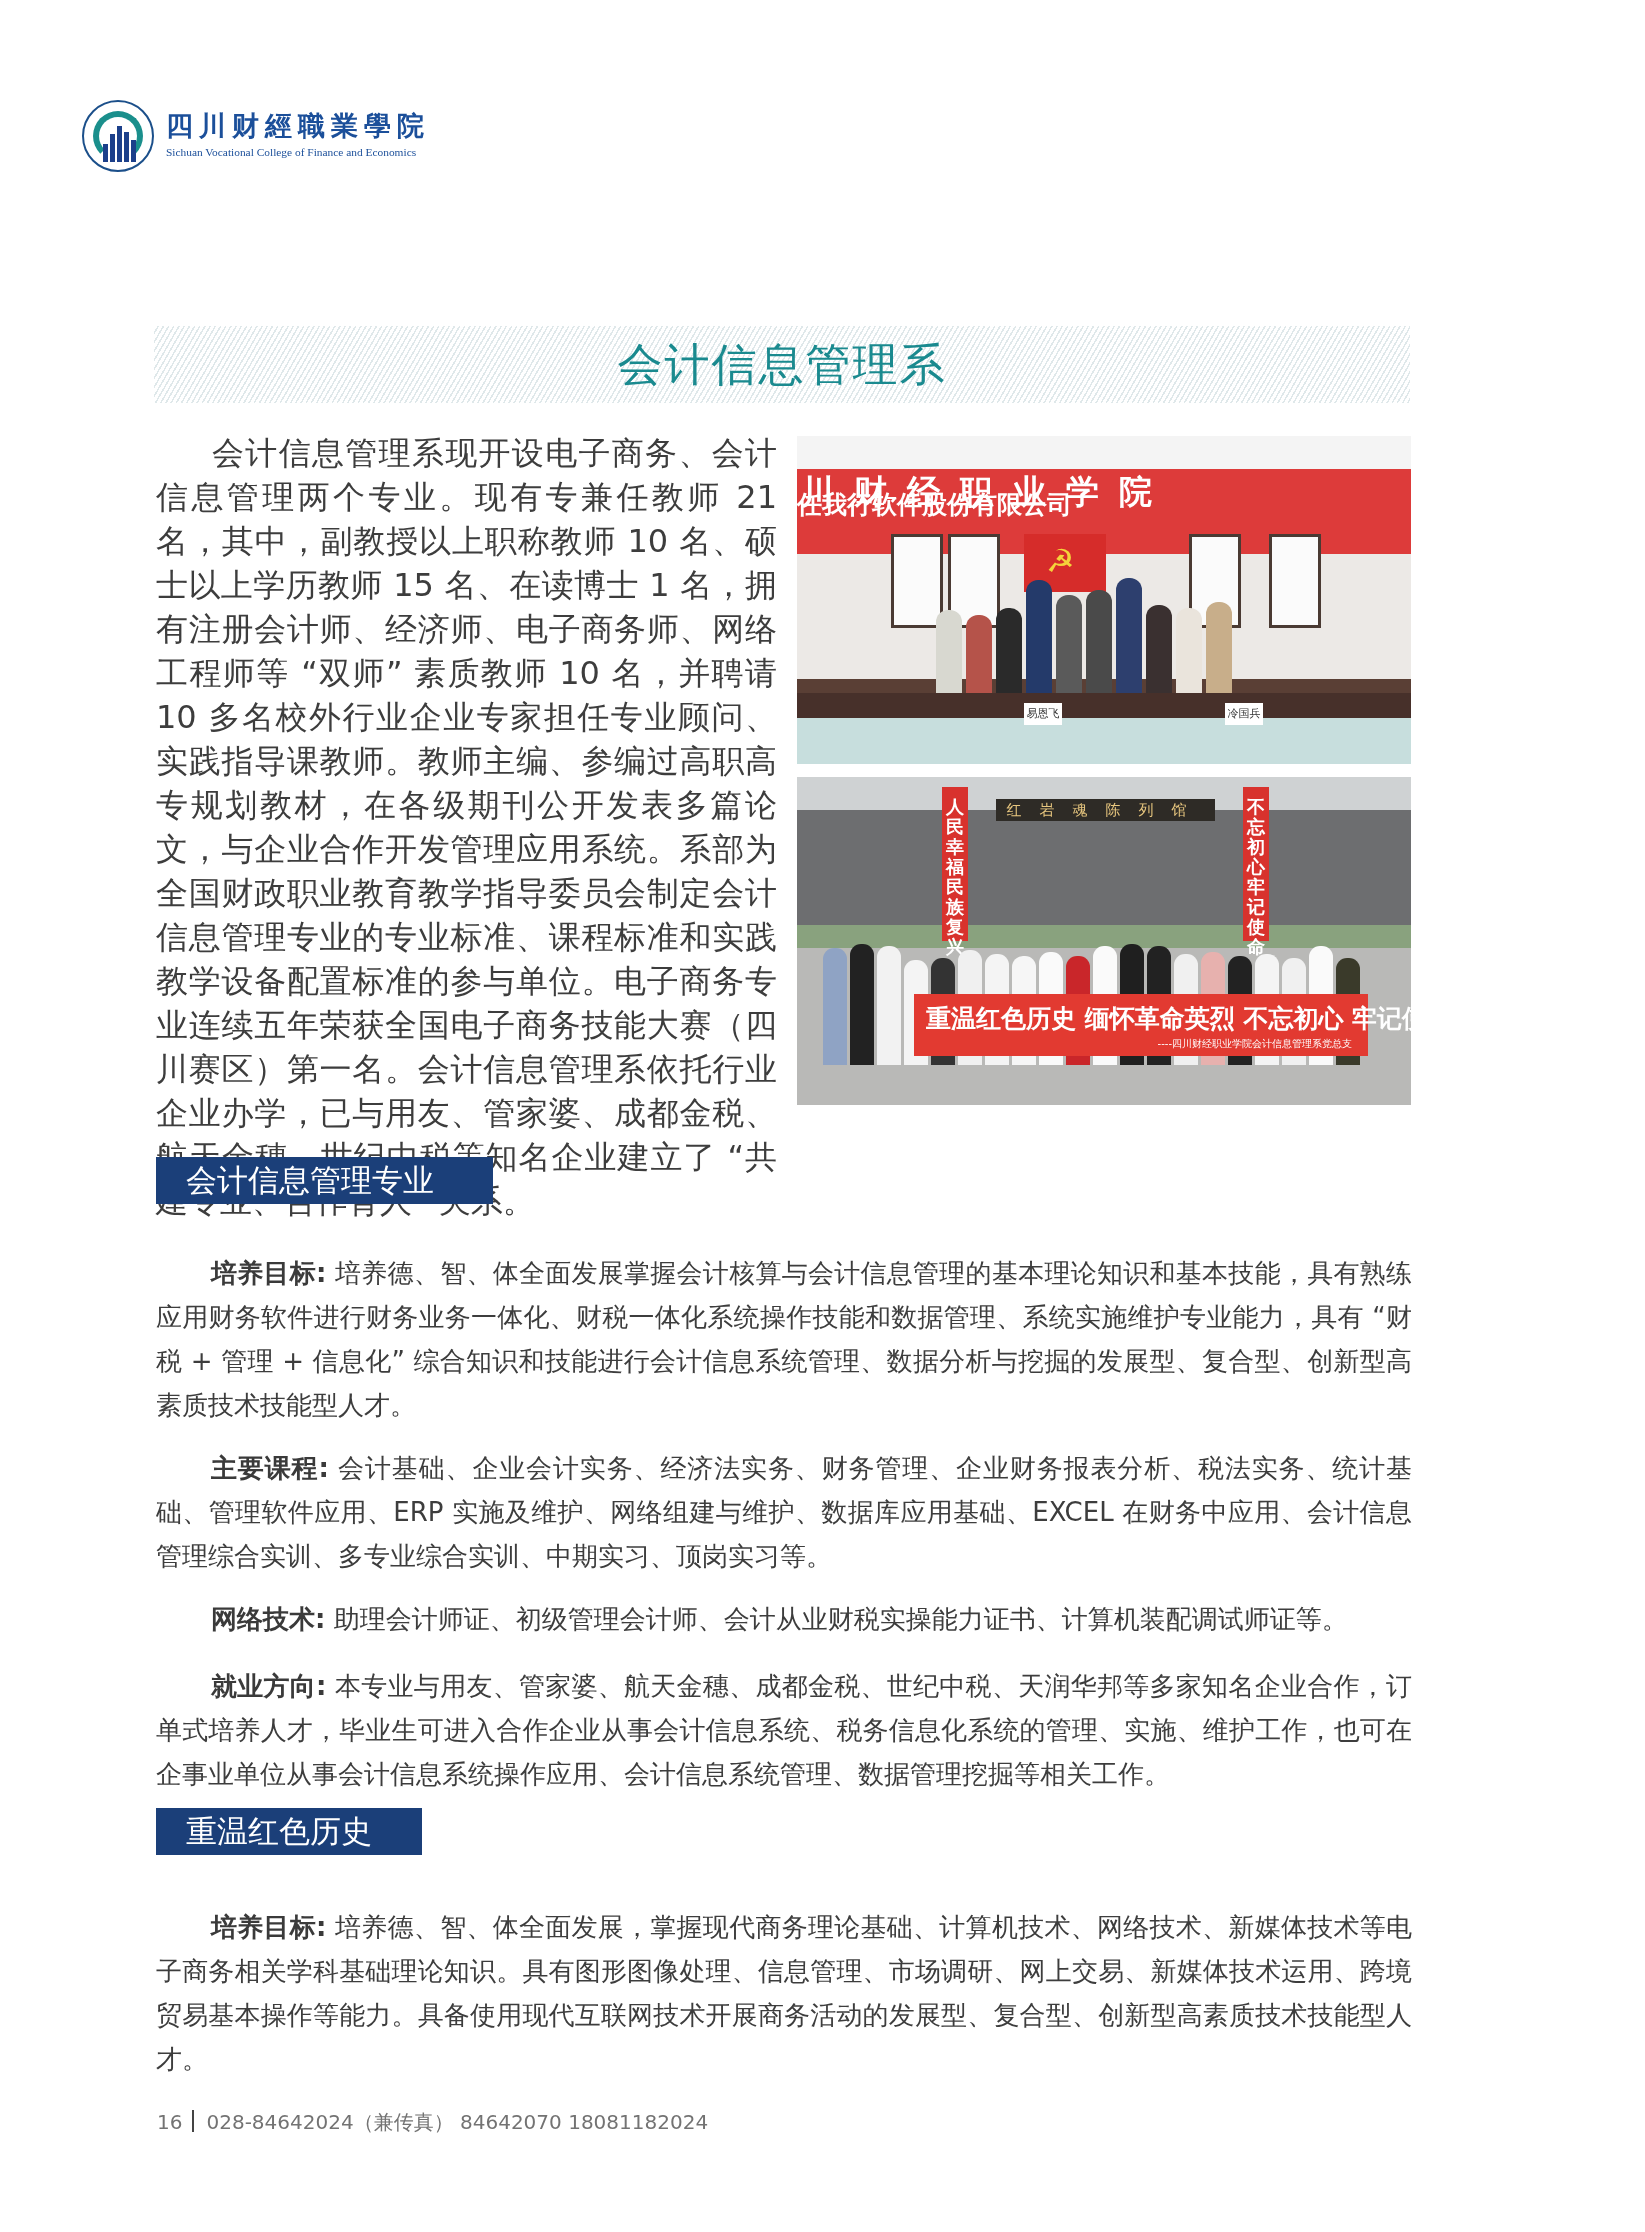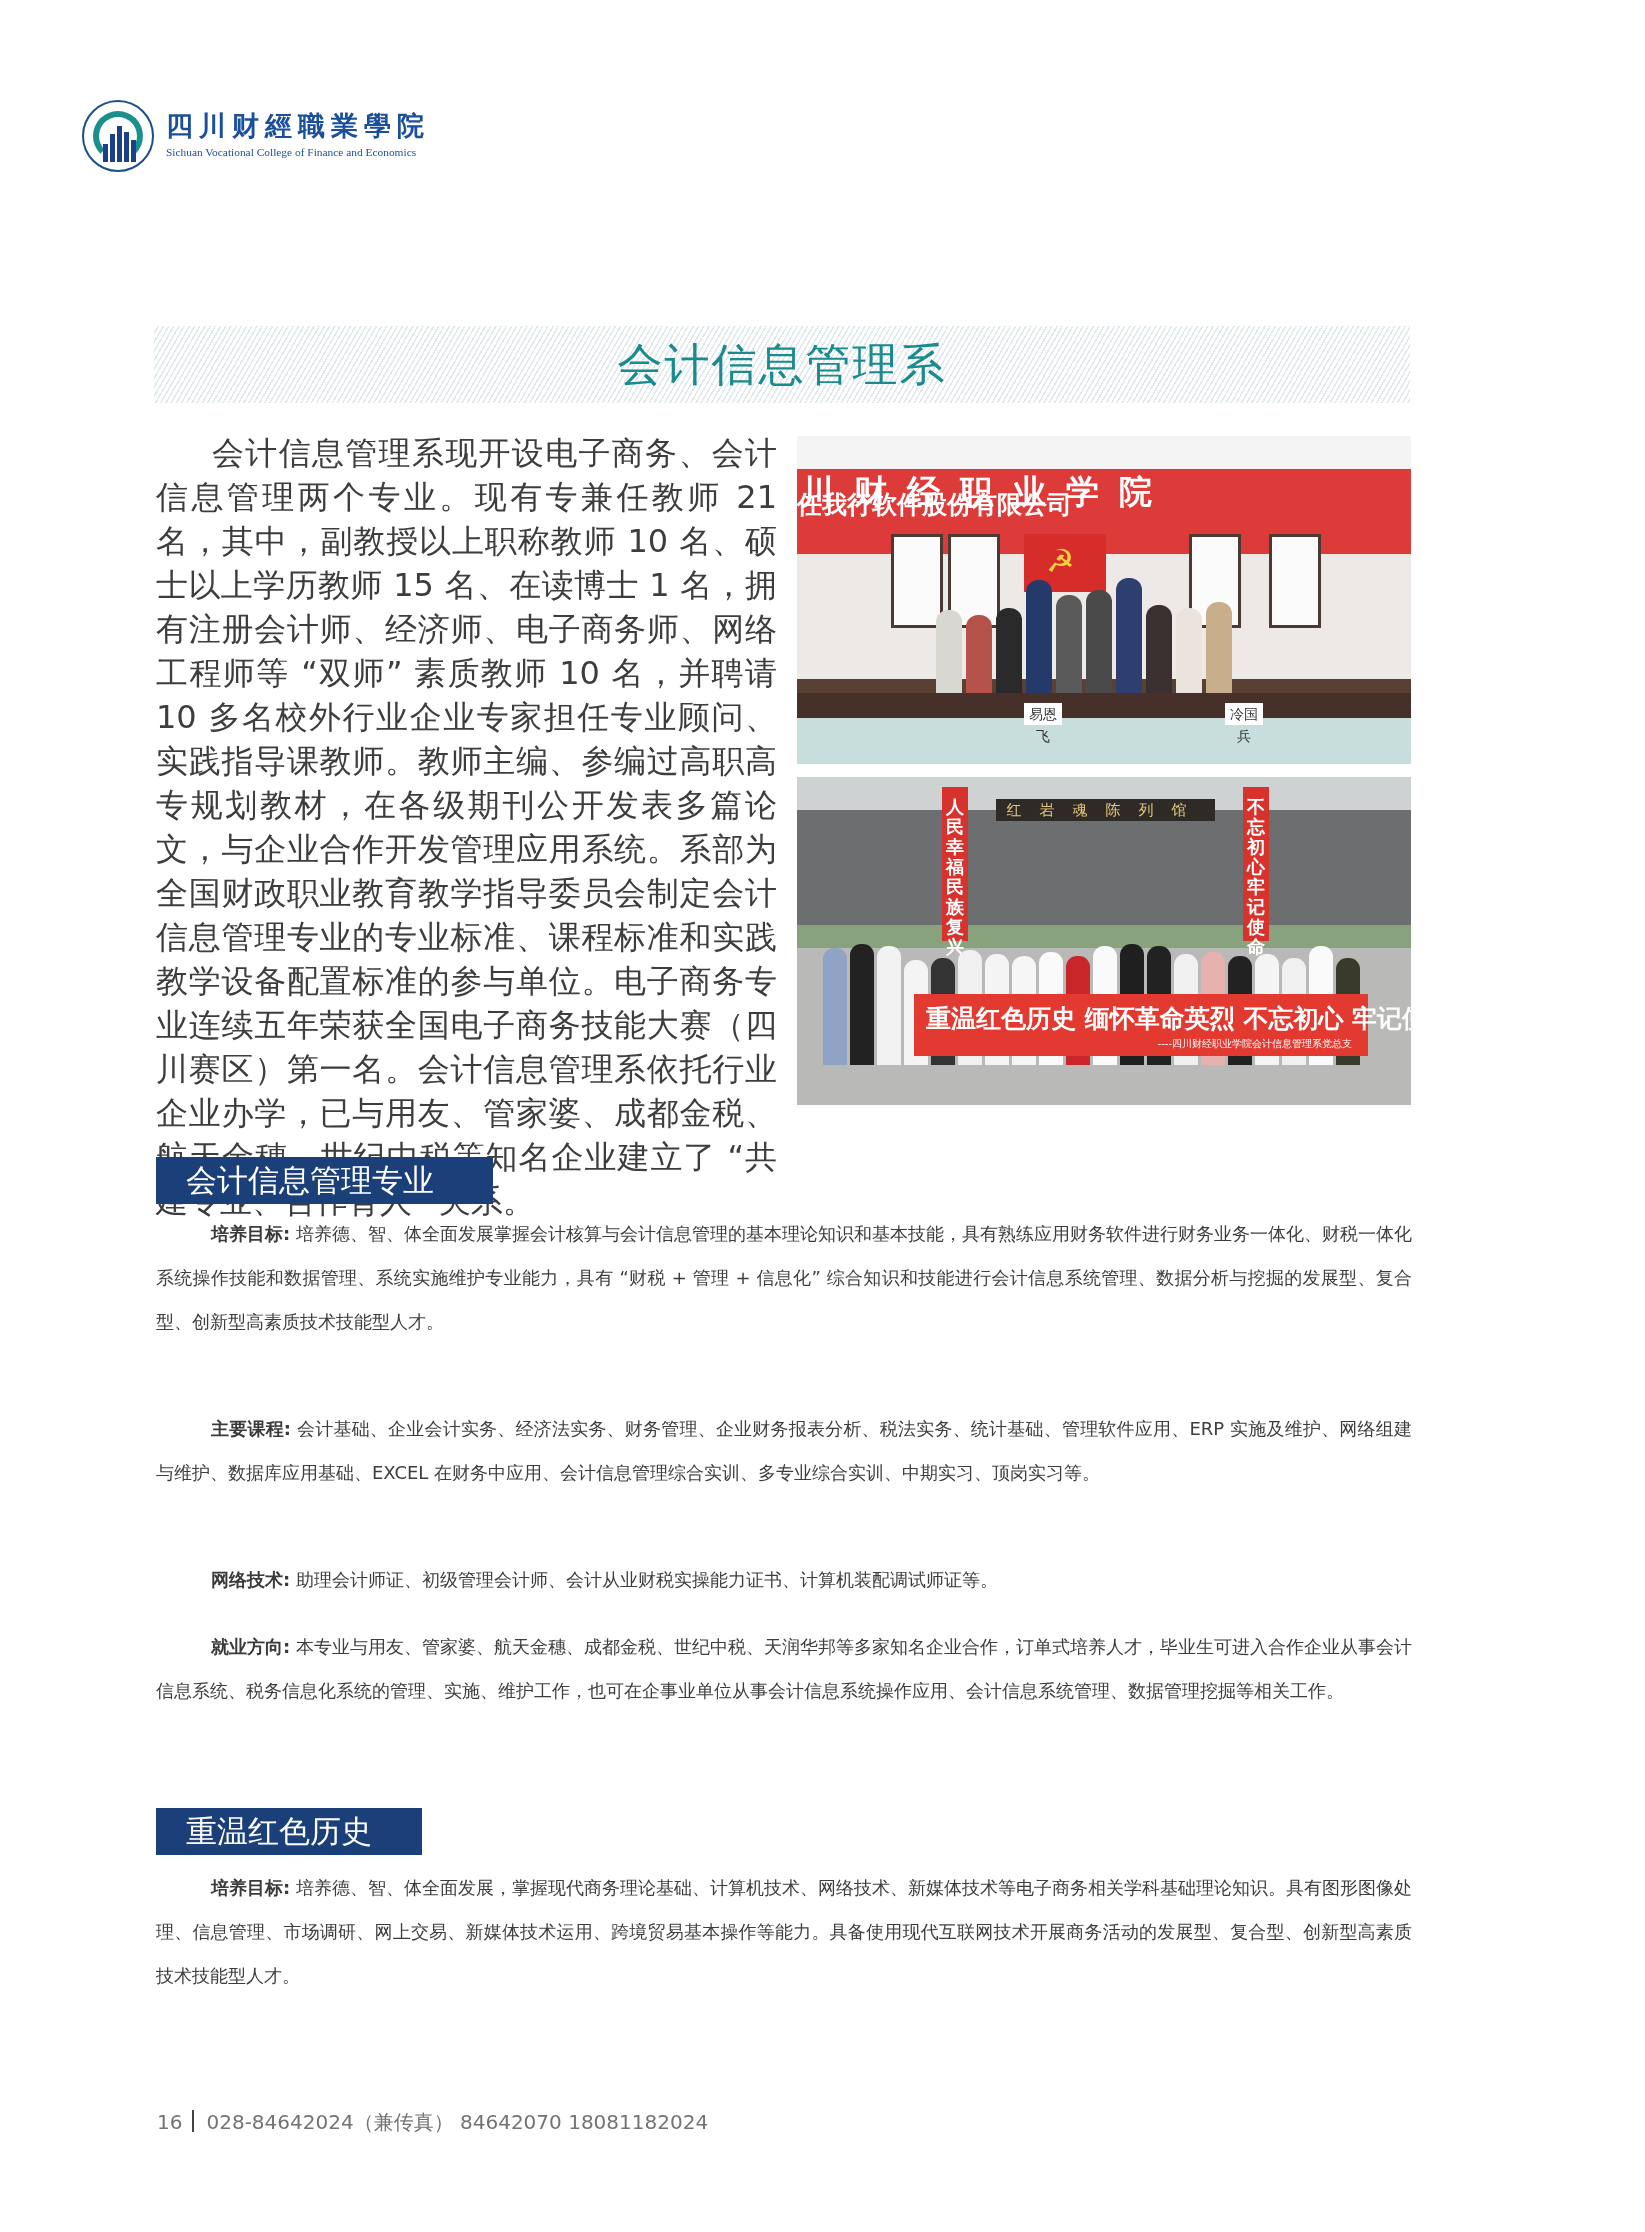--- a/index.html
+++ b/index.html
@@ -37,40 +37,40 @@
   .photo .ph-banner { position:absolute; color:#fff; font-weight:bold; white-space:nowrap; }
   .p1-l1 { left:4px; top:34px; font-size:33px; letter-spacing:20px; color:#fff3f0; }
   .p1-l2 { left:0px; top:52px; font-size:25px; }
   .p1-big { left:328px; top:36px; font-size:48px; }
   .p1-emblem { position:absolute; left:227px; top:98px; width:82px; height:58px; background:#d62c2a; }
   .p1-emblem span { position:absolute; left:22px; top:8px; font-size:32px; color:#f4d33b; }
   .p1-frame { position:absolute; top:98px; width:46px; height:88px; background:#fbfbfb; border:3px solid #4a3a33; }
   .p1-people { position:absolute; left:139px; top:139px; width:328px; height:144px; display:flex; align-items:flex-end; gap:4px; }
   .p1-people span { display:block; width:26px; border-radius:12px 12px 0 0; }
   .p1-table { position:absolute; left:0; top:257px; width:614px; height:72px; background:linear-gradient(#47302a 0 35%, #c7dedd 35% 100%); }
-  .p1-card { position:absolute; top:267px; width:38px; height:22px; background:#fff; font-size:14px; color:#333;
+  .p1-card { position:absolute; top:267px; width:38px; height:22px; background:#fff; font-size:11px; color:#333;
              text-align:center; line-height:22px; }
 
   .p2-sign { position:absolute; left:199px; top:22px; width:219px; height:22px; background:#2e2b26; color:#e8c77f;
              font-size:15px; letter-spacing:18px; text-align:center; line-height:22px; }
   .p2-vbanner { position:absolute; top:10px; width:26px; height:154px; background:#d8322d; color:#fff; font-size:18px;
                 font-weight:bold; line-height:20px; text-align:center; padding-top:10px; box-sizing:border-box; word-break:break-all; }
   .p2-people { position:absolute; left:26px; top:159px; width:577px; height:129px; display:flex; align-items:flex-end; gap:3px; }
   .p2-people span { display:block; width:24px; border-radius:11px 11px 0 0; }
   .p2-redbanner { position:absolute; left:117px; top:217px; width:454px; height:62px; background:#e23a31; }
   .p2-rb-main { position:absolute; left:12px; top:8px; font-size:25px; color:#fff; font-weight:bold; white-space:nowrap; }
   .p2-rb-sub { position:absolute; right:16px; top:43px; font-size:10px; color:#fff; white-space:nowrap; }
 
   
   .sec-head { left:156px; height:47px; background:#1b3f79; color:#ffffff; font-size:31px;
               line-height:47px; padding:0 0 0 30px; box-sizing:border-box; }
   .sec1 { top:1157px; width:337px; }
   .sec2 { top:1808px; width:266px; }
 
-  .para { left:156px; width:1256px; font-size:18px; line-height:44px; color:#3d3d3d; text-align:justify; text-indent:55px; }
+  .para { left:156px; width:1256px; font-size:26px; line-height:44px; color:#3d3d3d; text-align:justify; text-indent:55px;margin-top:39px; }
   .para .lbl { font-weight:bold; color:#3a3a3a; }
   .para-train1 { top:1212px; }
   .para-course { top:1407px; }
   .para-cert { top:1558px; }
   .para-job { top:1625px; }
   .para-train2 { top:1866px; }
 
   .footer { left:157px; top:2109px; font-size:20px; color:#737373; white-space:nowrap; }
   .footer .sep { display:inline-block; width:2px; height:22px; background:#444; margin:0 12px 0 10px; vertical-align:-3px; }
 </style>

